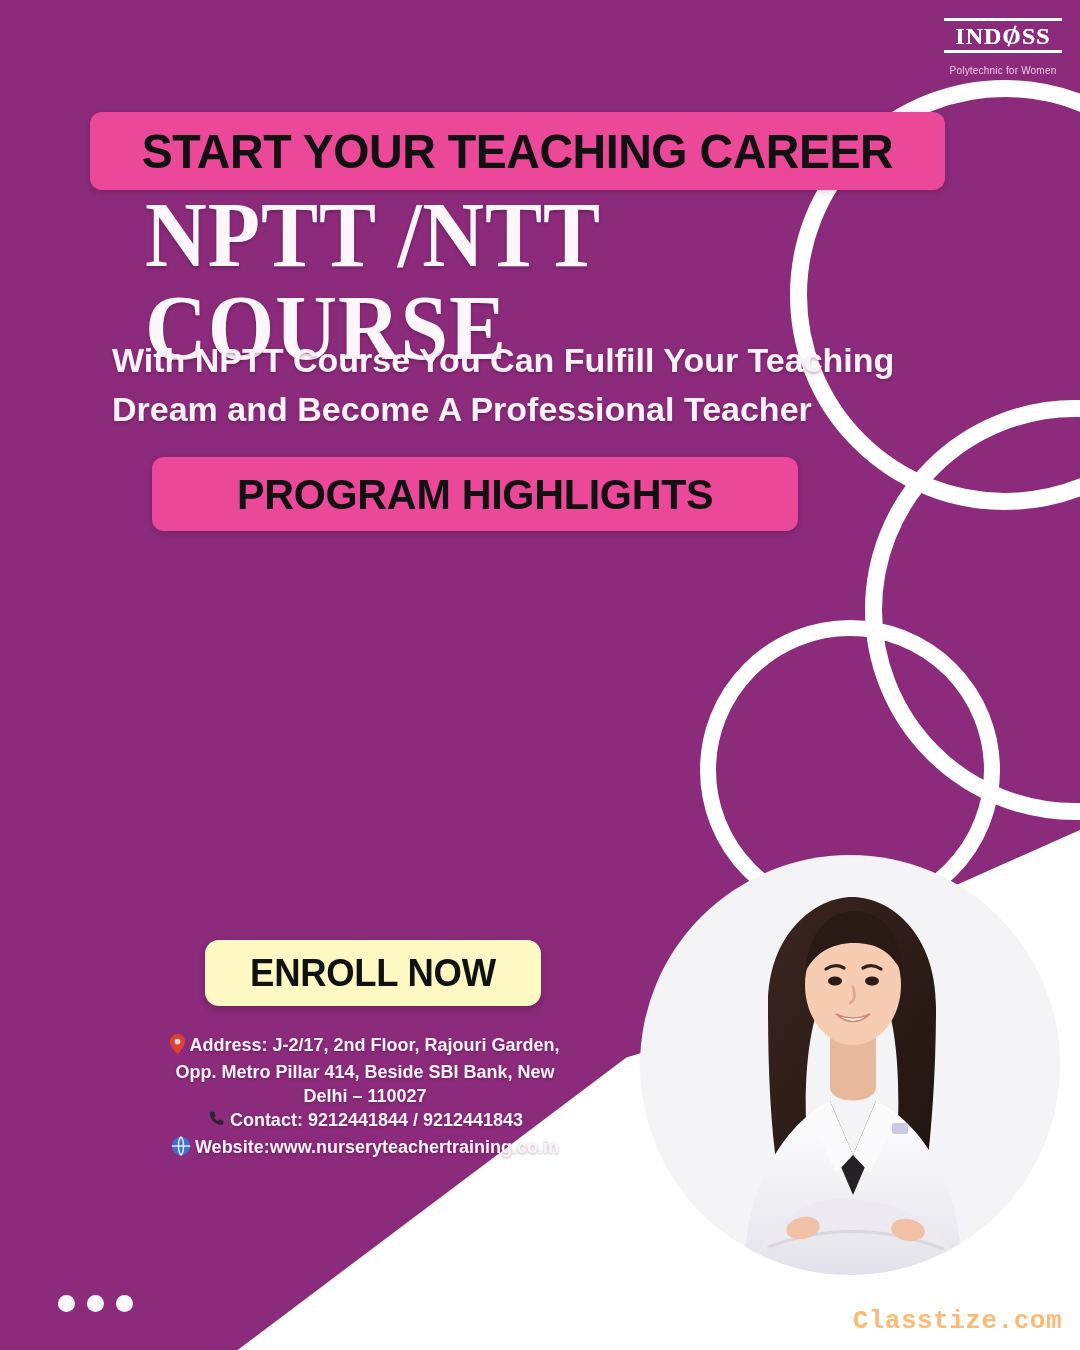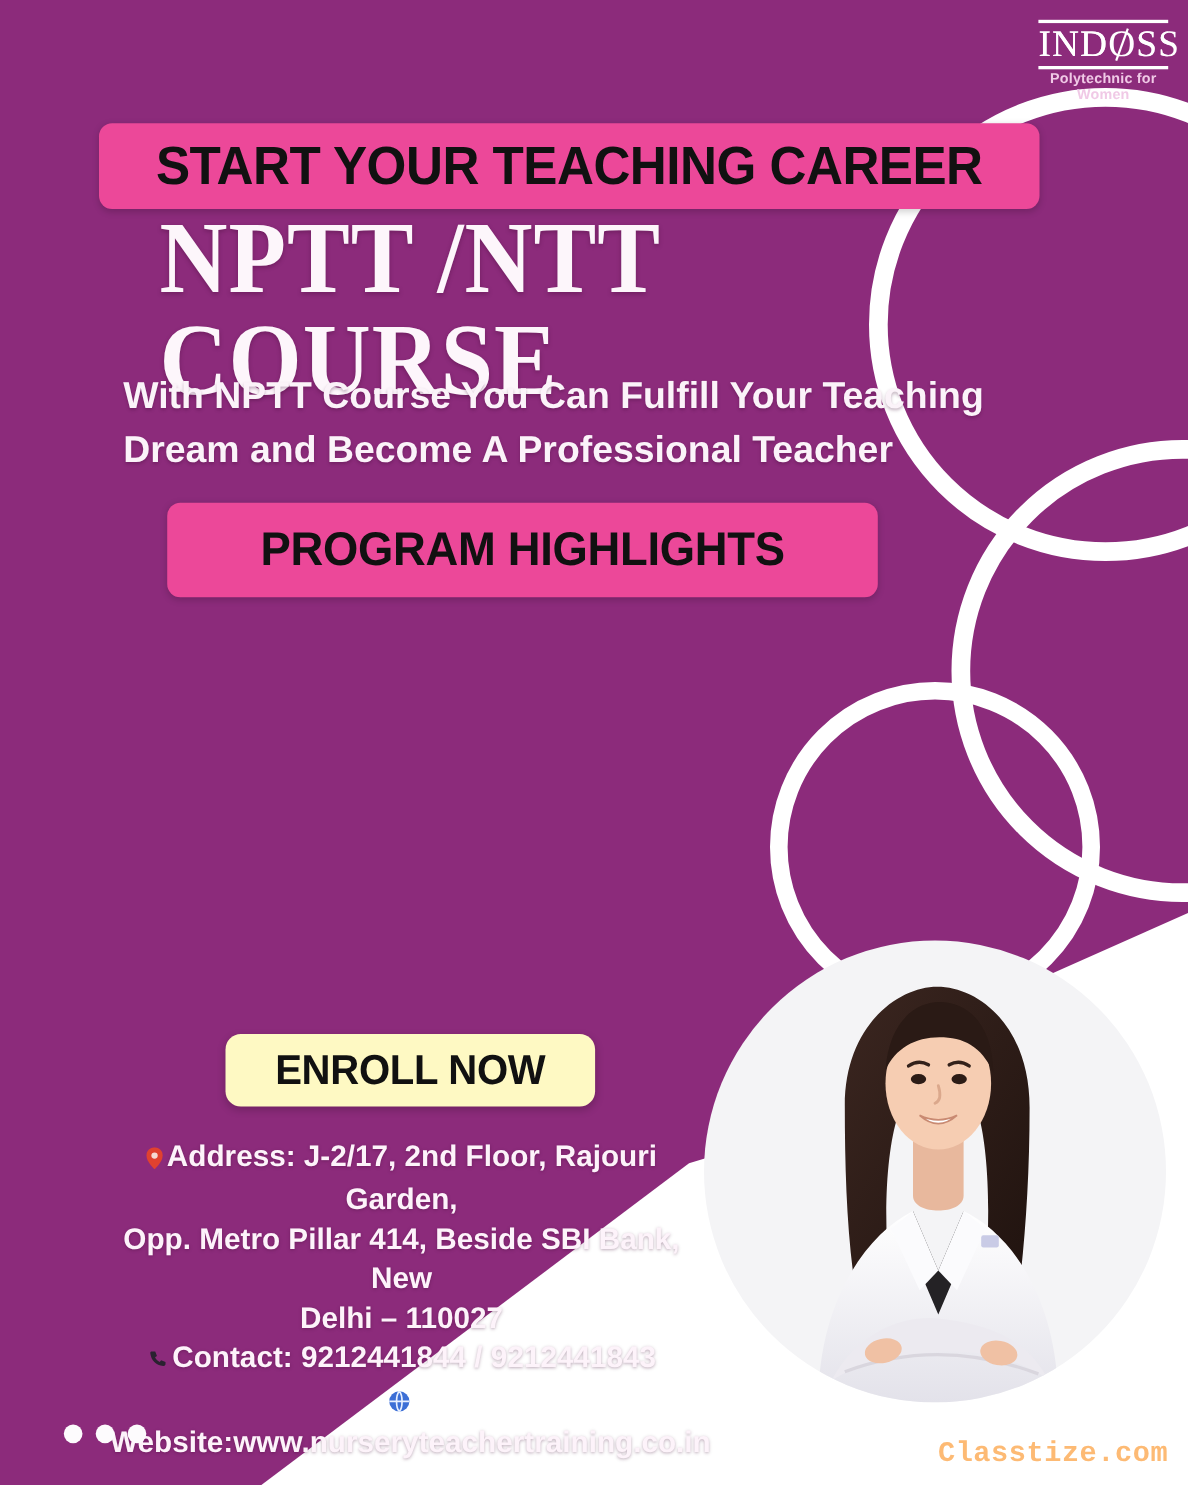--- a/index.html
+++ b/index.html
@@ -48,37 +48,37 @@
   }
   .portrait-circle svg { position:absolute; left:0; top:0; width:100%; height:100%; }
 
   
   .logo {
     position:absolute; right:18px; top:18px;
     width:118px; text-align:center;
   }
   .logo-mark {
     font-family:"Liberation Serif", serif;
-    font-weight:400; font-size:34px; letter-spacing:1px;
+    font-weight:700; font-size:24px; letter-spacing:1px;
     color:#ffffff; line-height:1;
     background:linear-gradient(180deg,#ffffff 0%,#f3d9ee 100%);
     -webkit-background-clip:text; background-clip:text;
     border-top:3px solid #ffffff;
     border-bottom:3px solid #ffffff;
     padding:3px 0 2px;
     position:relative;
   }
   .logo-mark .oslash { position:relative; }
   .logo-mark .oslash::after{
     content:""; position:absolute; left:50%; top:8%; width:2px; height:84%;
     background:#ffffff; transform:translateX(-50%) rotate(20deg);
   }
   .logo-sub {
-    margin-top:0;
-    font-size:13px; font-weight:700; letter-spacing:.2px;
+    margin-top:12px;
+    font-size:10px; font-weight:400; letter-spacing:.2px;
     color:#f0c9e6;
   }
 
   
   .pill {
     position:absolute;
     background:#ec4899;
     border-radius:12px;
     display:flex; align-items:center; justify-content:center;
     box-shadow:0 2px 7px rgba(0,0,0,.18);
@@ -86,21 +86,21 @@
   .pill-title {
     left:90px; top:112px; width:855px; height:78px;
   }
   .pill-title span {
     font-size:49px; font-weight:700; letter-spacing:-0.5px;
     color:#111111;
     font-family:"Liberation Sans", sans-serif;
     transform:scaleX(0.95);
   }
   .pill-highlights {
-    left:152px; top:457px; width:646px; height:86px;
+    left:152px; top:457px; width:646px; height:74px;
   }
   .pill-highlights span {
     font-size:43px; font-weight:700; letter-spacing:-0.3px; color:#111111;
     transform:scaleX(0.96);
   }
 
   
   .course-title {
     position:absolute; left:145px; top:188px; width:860px;
     font-family:"Liberation Serif", serif;
@@ -151,21 +151,21 @@
   .enroll span {
     font-size:38px; font-weight:700; letter-spacing:-0.3px; color:#111111;
     transform:scaleX(0.96);
   }
 
   
   .contact {
     position:absolute; left:100px; top:1034px; width:530px;
     text-align:center;
     color:#fdf3fa;
-    font-size:27px; font-weight:700; line-height:1.33;
+    font-size:18px; font-weight:700; line-height:1.33;
     text-shadow:0 1px 3px rgba(60,10,50,.35);
   }
   .contact .line { position:relative; }
   .c-icon { display:inline-block; vertical-align:-3px; margin-right:4px; }
 
   .pin-ico { width:15px; height:20px; }
   .phone-ico { width:19px; height:19px; }
   .globe-ico { width:20px; height:20px; }
 
   

